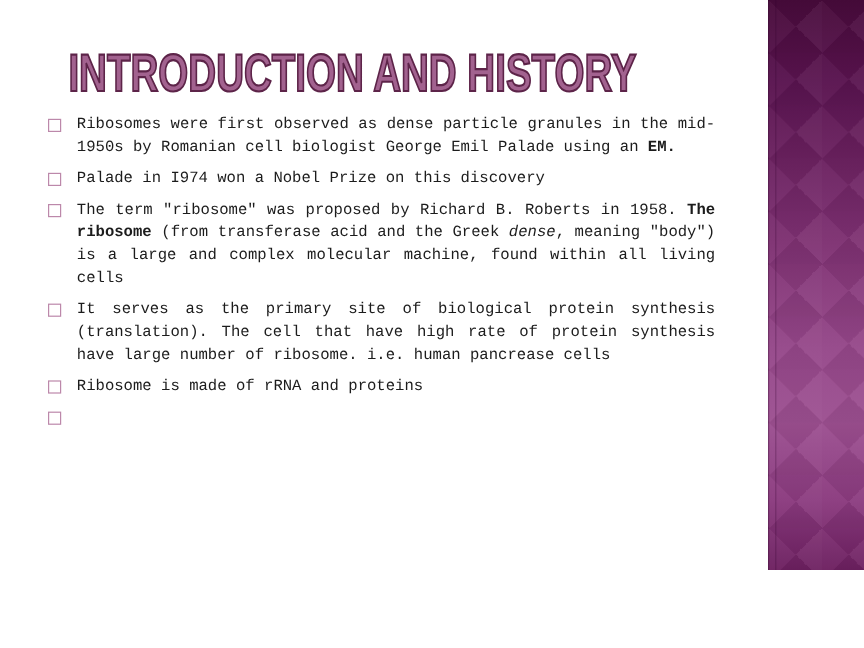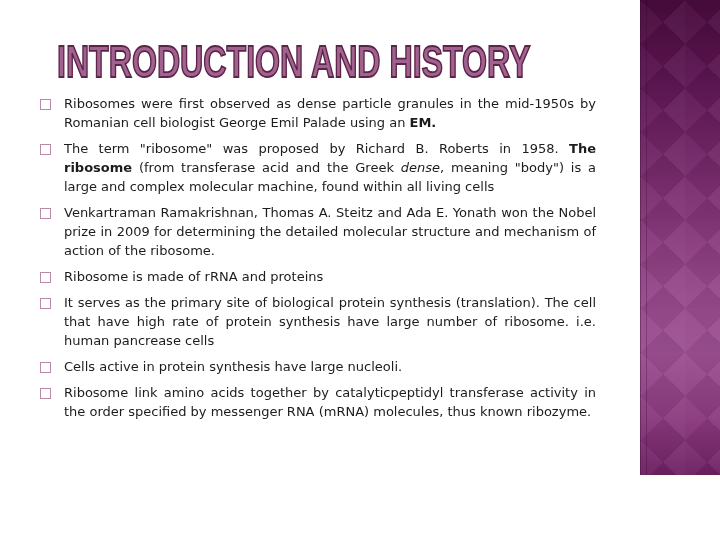--- a/index.html
+++ b/index.html
@@ -65,20 +65,21 @@
     -webkit-text-stroke: 1.8px var(--title-outline);
     letter-spacing: 0px;
     transform: scaleX(0.73);
     transform-origin: left center;
   }
 
   ul.bullets {
     list-style: none;
     margin: 0;
     padding: 0;
+    font-family: Liberation Mono, monospace;
   }
   ul.bullets li {
     display: flex;
     gap: 13px;
     margin-bottom: 7px;
   }
   .sq {
     flex: 0 0 auto;
     width: 9px;
     height: 9px;
@@ -101,37 +102,32 @@
   <div class="band"></div>
   <div class="content">
     <h1 class="title">INTRODUCTION AND HISTORY</h1>
     <ul class="bullets">
         <li>
           <span class="sq"></span>
           <p><span>Ribosomes were first observed as dense particle granules in the mid-1950s by Romanian cell biologist George Emil Palade using an </span><span style="font-weight: 700;">EM.</span></p>
         </li>
         <li>
           <span class="sq"></span>
+          <p><span>Palade in I974 won a Nobel Prize  on this discovery</span></p>
+        </li>
+        <li>
+          <span class="sq"></span>
           <p><span>The term "ribosome" was proposed by Richard B. Roberts in 1958. </span><span style="font-weight: 700;">The ribosome</span><span> (from transferase acid and the Greek </span><span style="font-style: italic;">dense</span><span>, meaning "body") is a large and complex molecular machine, found within all living cells</span></p>
         </li>
         <li>
           <span class="sq"></span>
-          <p><span>Venkartraman Ramakrishnan, Thomas A. Steitz and Ada E. Yonath won the Nobel prize  in 2009 for determining the detailed molecular structure and mechanism of action of the ribosome.</span></p>
+          <p><span>It serves as the primary site of biological protein synthesis (translation). The cell that have high rate of protein synthesis have large number of ribosome. i.e. human pancrease cells</span></p>
         </li>
         <li>
           <span class="sq"></span>
           <p><span>Ribosome is made of rRNA and proteins</span></p>
         </li>
         <li>
           <span class="sq"></span>
-          <p><span>It serves as the primary site of biological protein synthesis (translation). The cell that have high rate of protein synthesis have large number of ribosome. i.e. human pancrease cells</span></p>
-        </li>
-        <li>
-          <span class="sq"></span>
-          <p><span>Cells active in protein synthesis have large nucleoli.</span></p>
-        </li>
-        <li>
-          <span class="sq"></span>
-          <p><span>Ribosome link amino acids together by catalyticpeptidyl transferase activity in the order specified by messenger RNA (mRNA) molecules, thus known ribozyme.</span></p>
         </li>
       </ul>
   </div>
 </div>
 
 </body></html>

